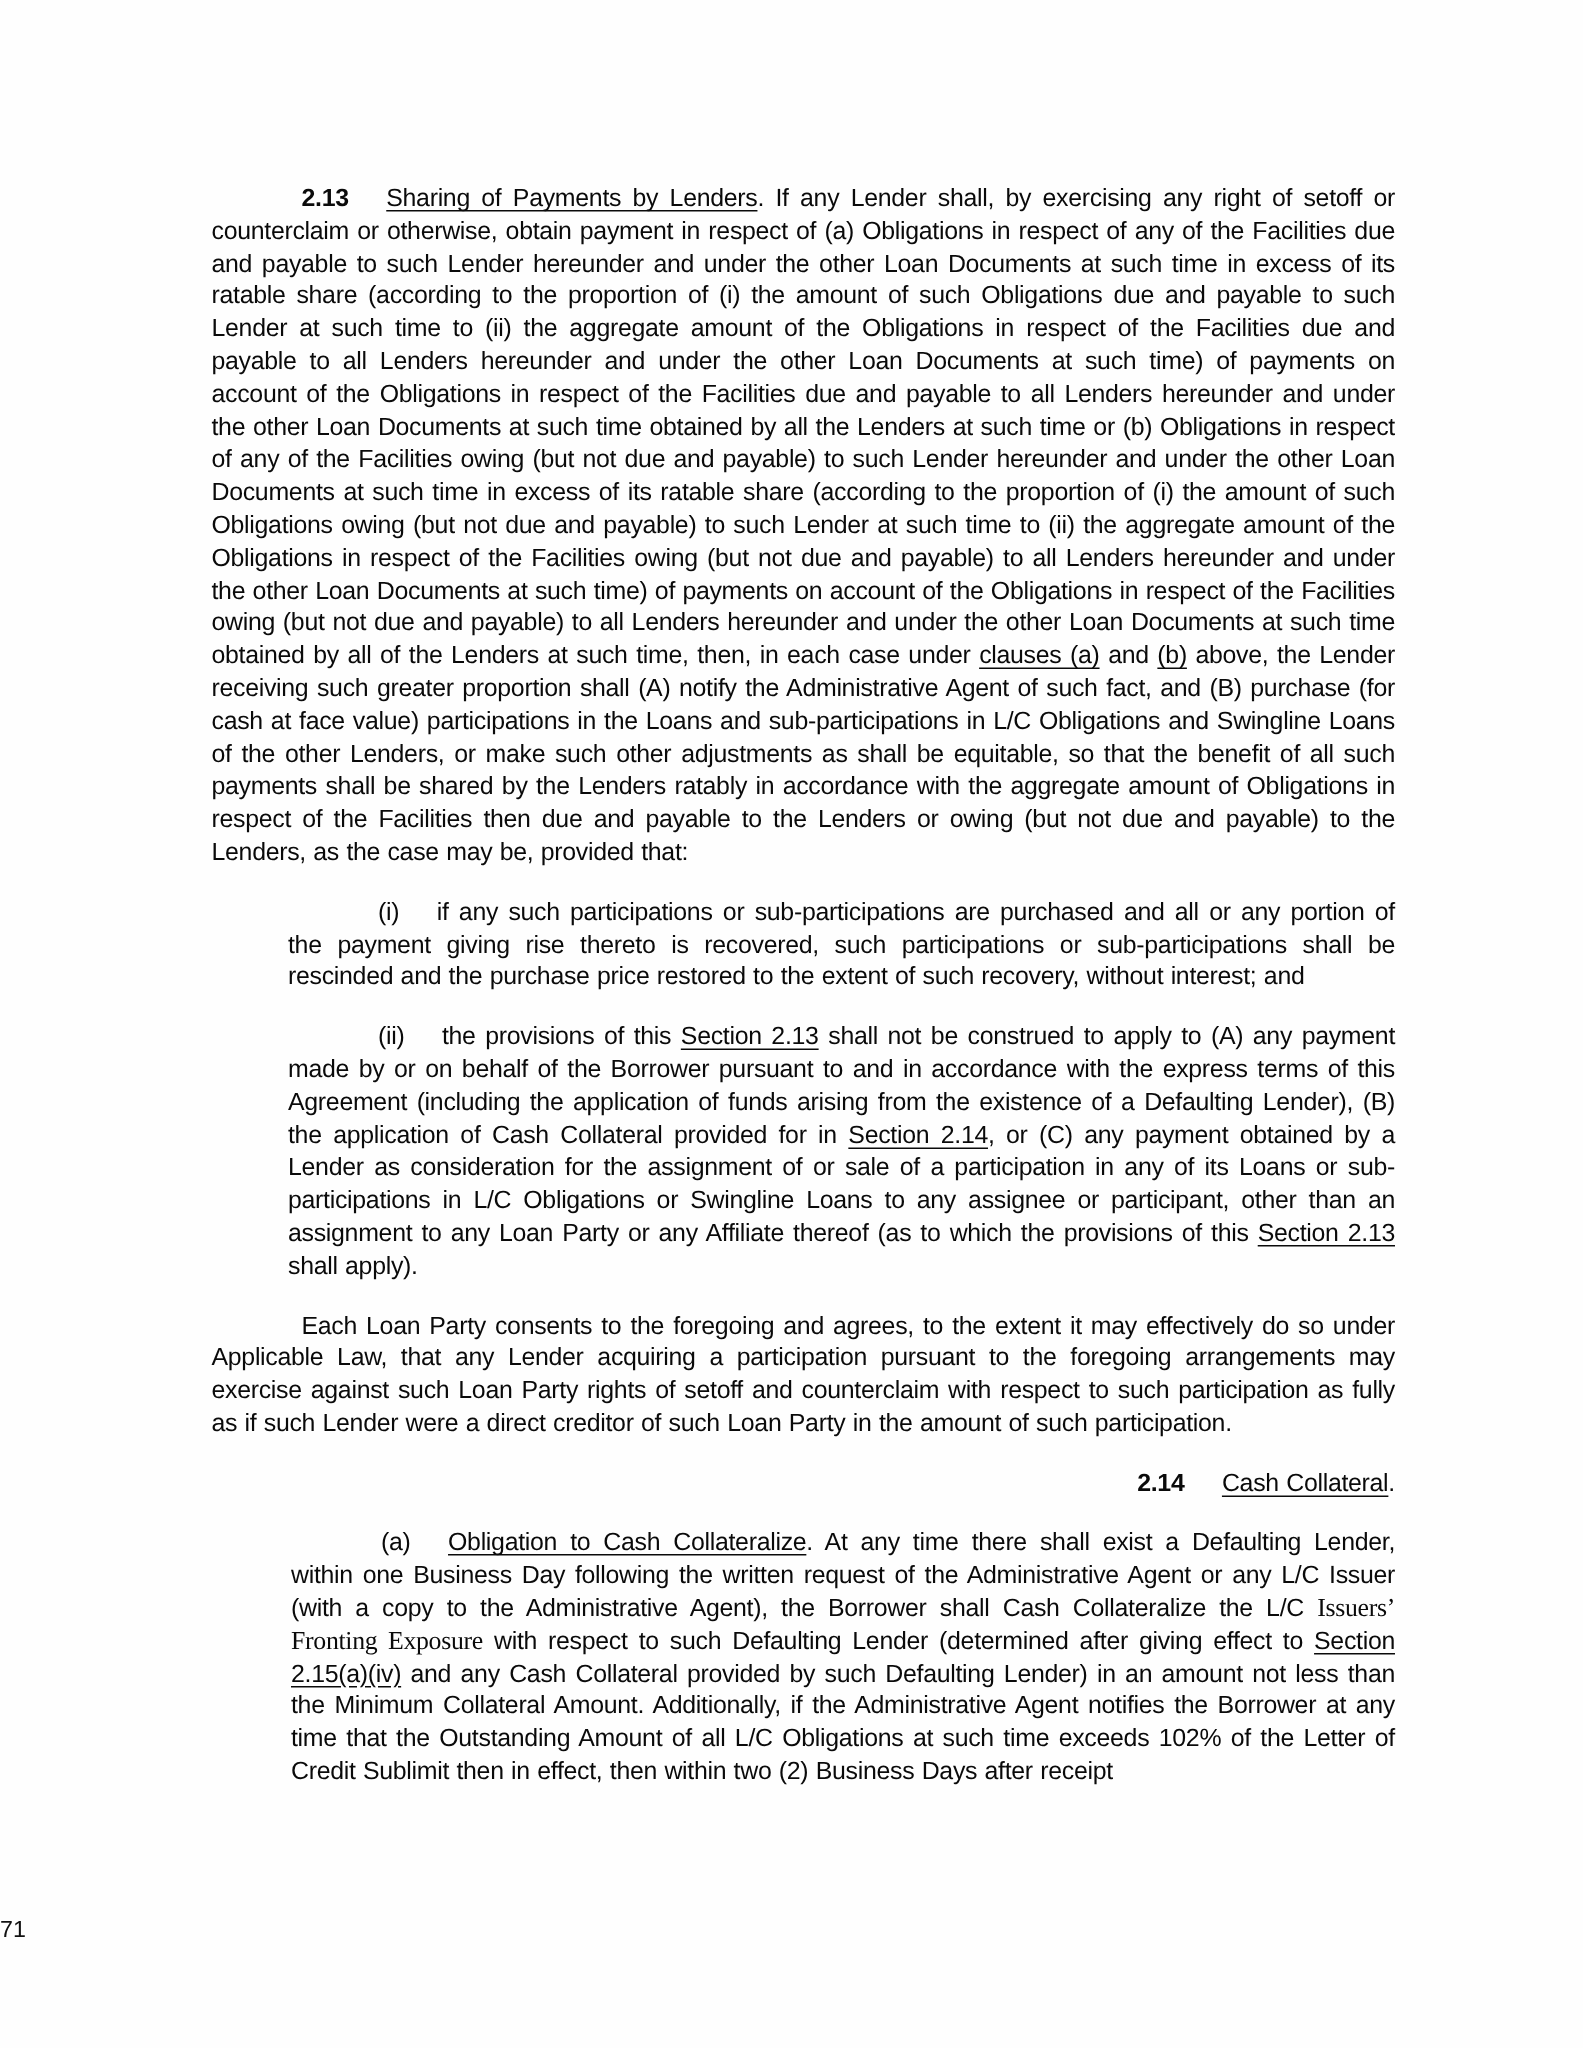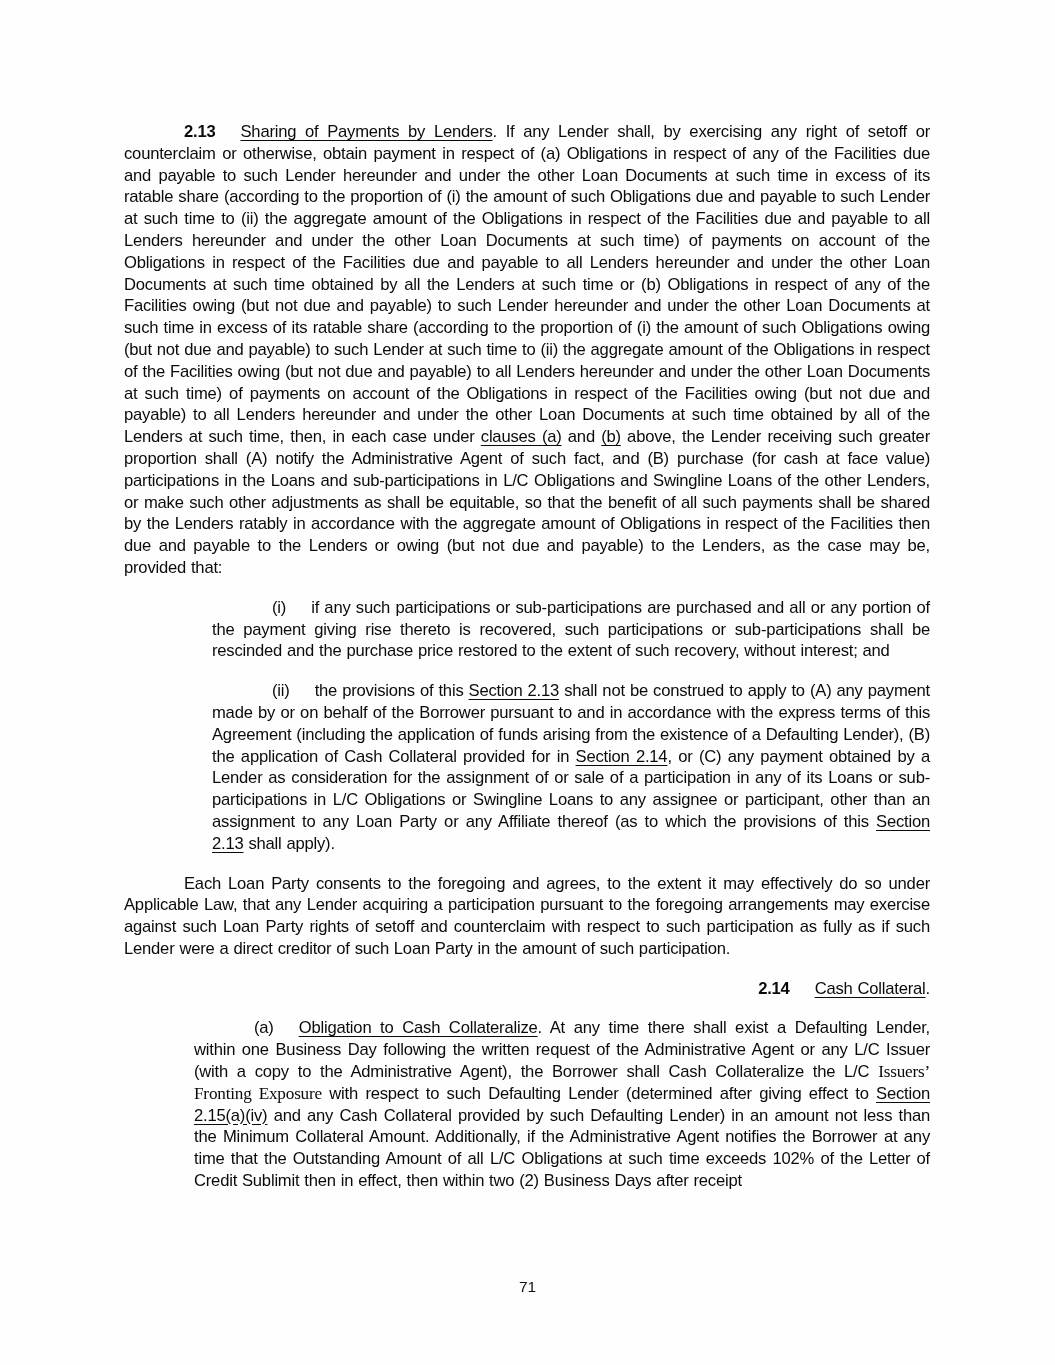--- a/index.html
+++ b/index.html
@@ -24,34 +24,33 @@
   }
   .para {
     margin: 0 0 18px 0;
     font-size: 16.6px;
     line-height: 21.8px;
     letter-spacing: -0.2px;
     text-align: justify;
     text-indent: 60px;
     word-spacing: 0.5px;
   }
-  .para.main { margin-left: 0; }
-  .para.sub  { margin-left: 88px; }
+  .para.main { margin-left: 17px; }
+  .para.sub  { margin-left: 68px; }
   .para.sub2 { margin-left: 70px; }
   .para.heading { text-align: right; }
   .seg-b { font-weight: bold; }
   .seg-u { text-decoration: underline; text-underline-offset: 2.5px; }
   .seg-serif { font-family: "Liberation Serif", serif; font-size: 17.2px; }
   .tab { display: inline-block; width: 25px; }
   .page-number {
     position: absolute;
     left: 0;
     top: 1278px;
     width: 1055px;
-    text-align: center;
     font-size: 15.5px;
     color: #111;
   }
 </style>
 </head>
 <body>
 
 <div class="page">
   <div class="content">
       <p class="para main"><span class="seg-b">2.13</span><span class="tab"></span><span class="seg-u">Sharing of Payments by Lenders</span><span class="">. If any Lender shall, by exercising any right of setoff or counterclaim or otherwise, obtain payment in respect of (a) Obligations in respect of any of the Facilities due and payable to such Lender hereunder and under the other Loan Documents at such time in excess of its ratable share (according to the proportion of (i) the amount of such Obligations due and payable to such Lender at such time to (ii) the aggregate amount of the Obligations in respect of the Facilities due and payable to all Lenders hereunder and under the other Loan Documents at such time) of payments on account of the Obligations in respect of the Facilities due and payable to all Lenders hereunder and under the other Loan Documents at such time obtained by all the Lenders at such time or (b) Obligations in respect of any of the Facilities owing (but not due and payable) to such Lender hereunder and under the other Loan Documents at such time in excess of its ratable share (according to the proportion of (i) the amount of such Obligations owing (but not due and payable) to such Lender at such time to (ii) the aggregate amount of the Obligations in respect of the Facilities owing (but not due and payable) to all Lenders hereunder and under the other Loan Documents at such time) of payments on account of the Obligations in respect of the Facilities owing (but not due and payable) to all Lenders hereunder and under the other Loan Documents at such time obtained by all of the Lenders at such time, then, in each case under </span><span class="seg-u">clauses (a)</span><span class=""> and </span><span class="seg-u">(b)</span><span class=""> above, the Lender receiving such greater proportion shall (A) notify the Administrative Agent of such fact, and (B) purchase (for cash at face value) participations in the Loans and sub-participations in L/C Obligations and Swingline Loans of the other Lenders, or make such other adjustments as shall be equitable, so that the benefit of all such payments shall be shared by the Lenders ratably in accordance with the aggregate amount of Obligations in respect of the Facilities then due and payable to the Lenders or owing (but not due and payable) to the Lenders, as the case may be, provided that:</span></p>

